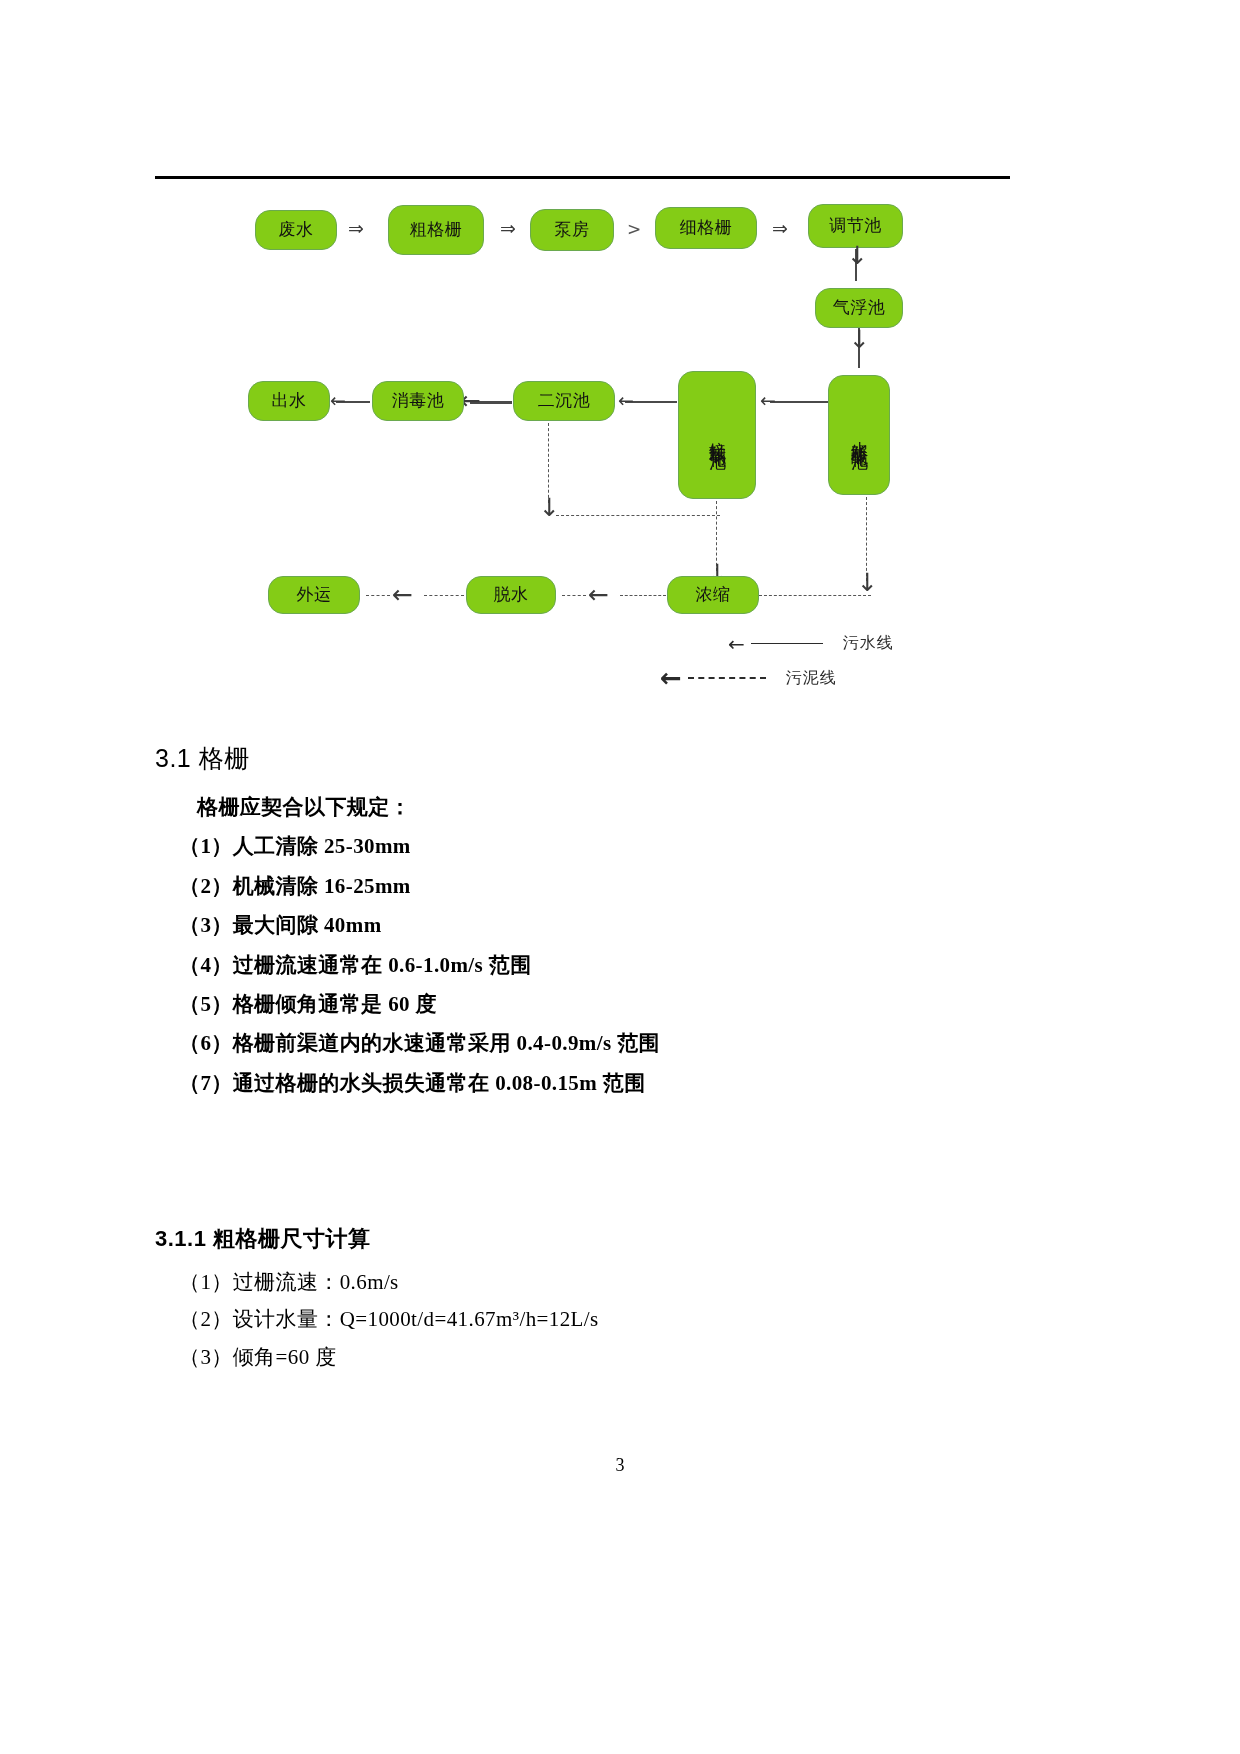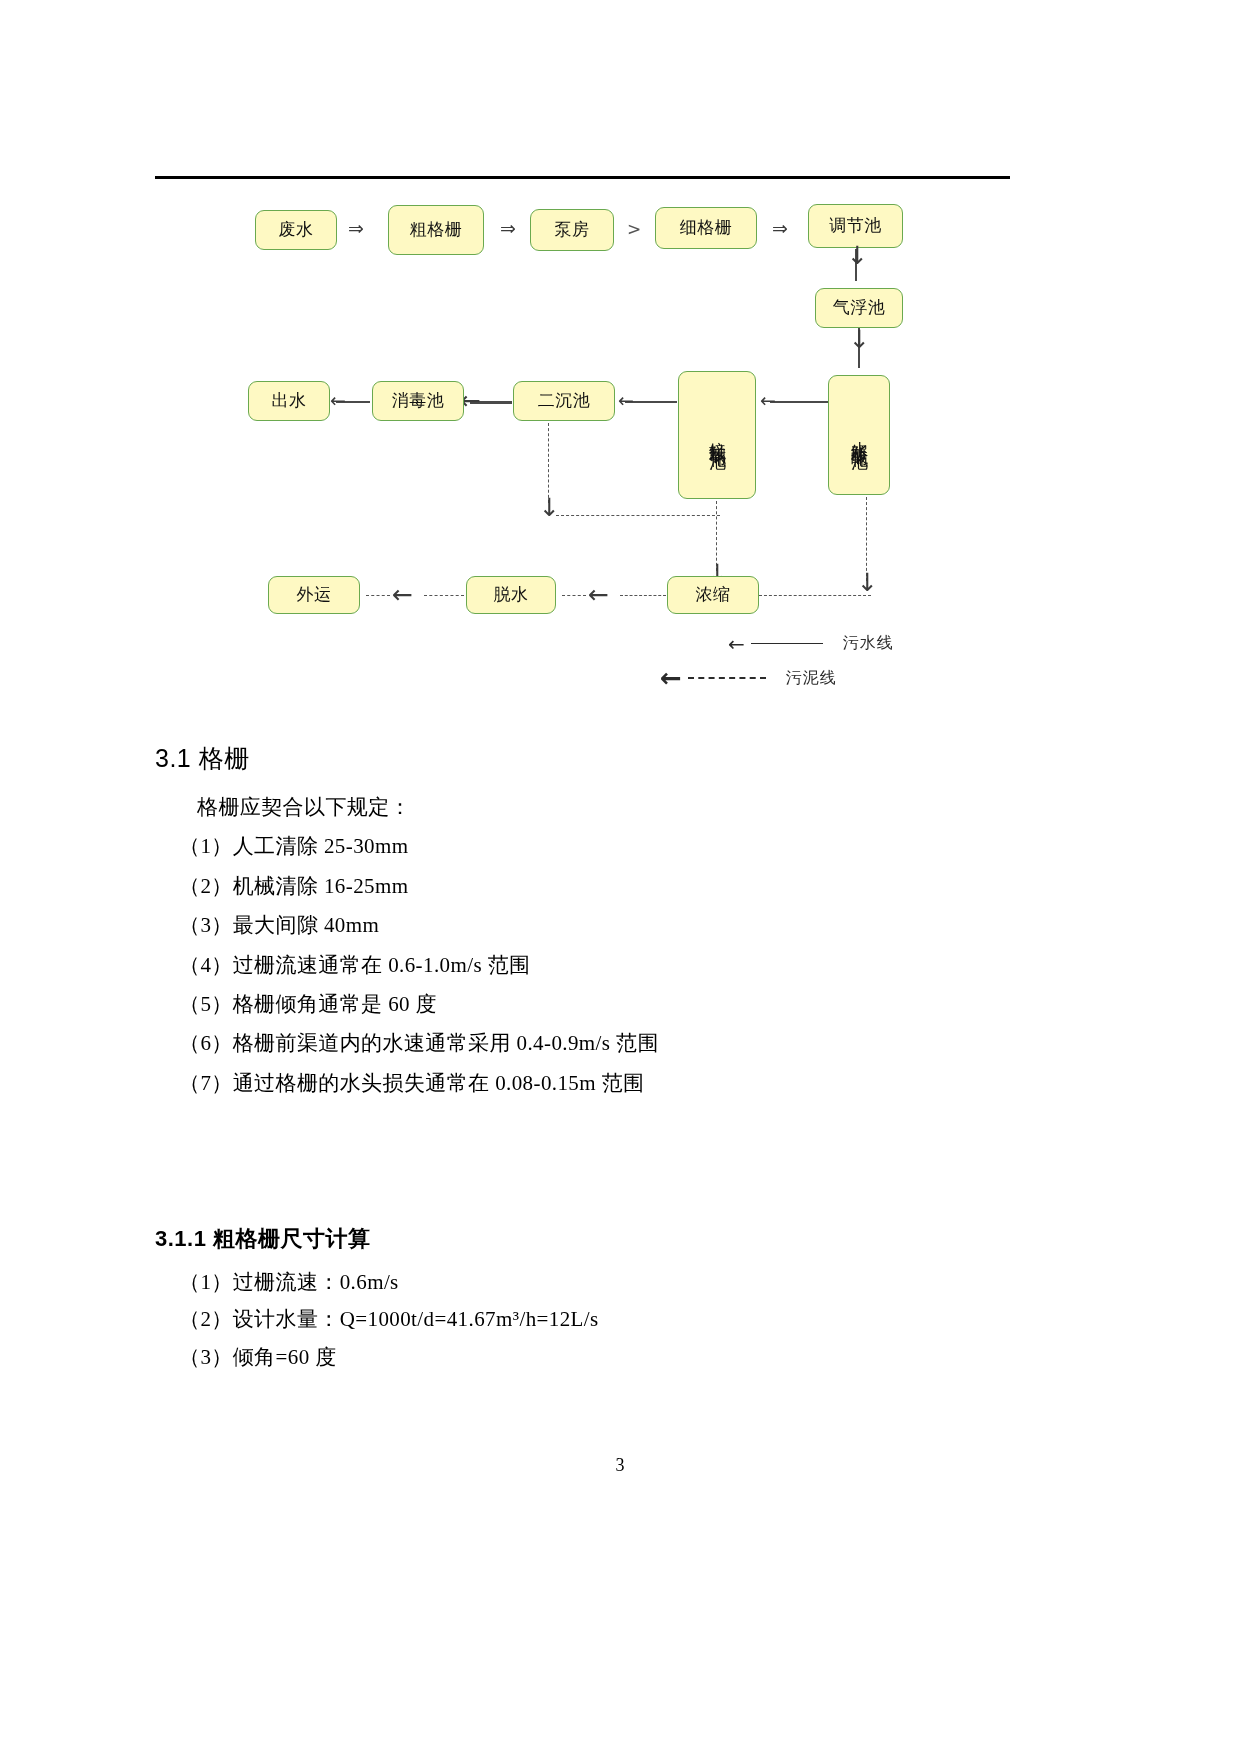--- a/index.html
+++ b/index.html
@@ -36,22 +36,22 @@
     position: absolute;
     left: 0;
     top: 185px;
     width: 1240px;
     height: 540px;
   }
 
   .node {
     position: absolute;
     border: 1.6px solid #6aa94f;
-    border-radius: 9px;
-    background: #fef9c3;
+    border-radius: 15px;
+    background: #84cc16;
     display: flex;
     align-items: center;
     justify-content: center;
     font-family: "Liberation Serif", "DejaVu Serif", serif;
     font-size: 17px;
     line-height: 1.18;
     color: #111111;
     text-align: center;
     letter-spacing: 0.5px;
   }
@@ -160,21 +160,21 @@
     margin: 0;
     padding: 0;
     letter-spacing: 0.4px;
     color: #000;
   }
   p.indent1 { text-indent: 0; padding-left: 42px; }
   p.indent2 { padding-left: 24px; }
   p.flush { padding-left: 0; }
 
   .list-block { margin-top: 14px; }
-  .list-block p.line { margin-bottom: 2px; }
+  .list-block p.line { margin-bottom: 2px; font-weight: bold; }
 
   .spacer-lg { height: 120px; }
 
   .calc-block { margin-top: 10px; }
 
   .page-number {
     position: absolute;
     left: 0;
     top: 1455px;
     width: 1240px;

